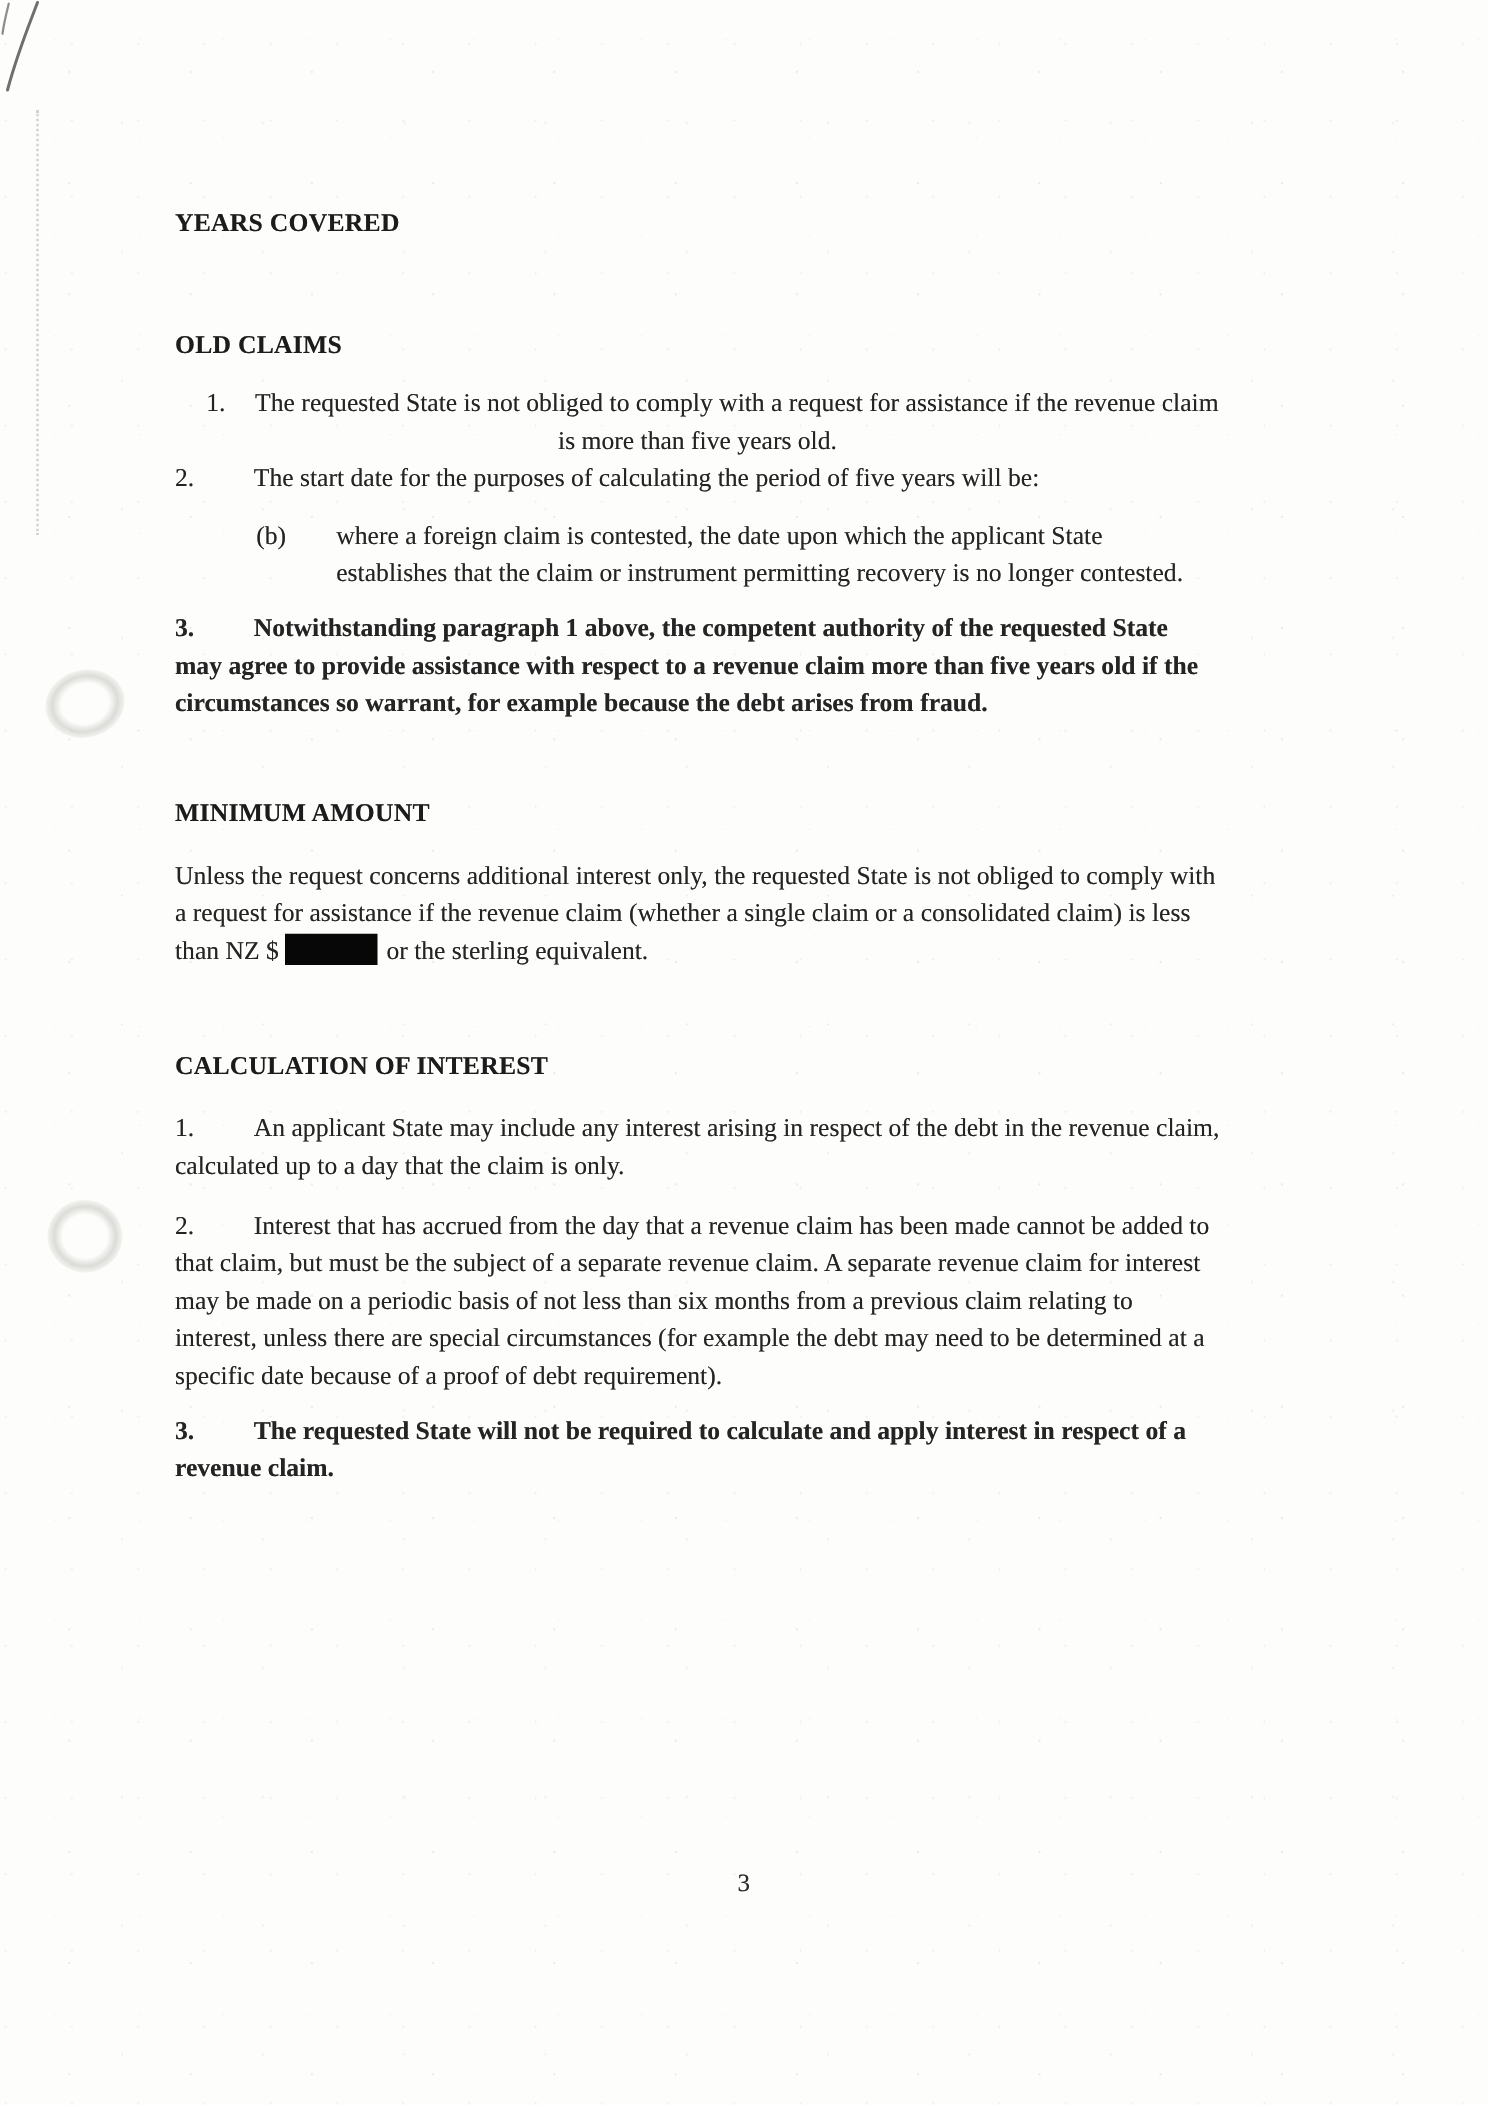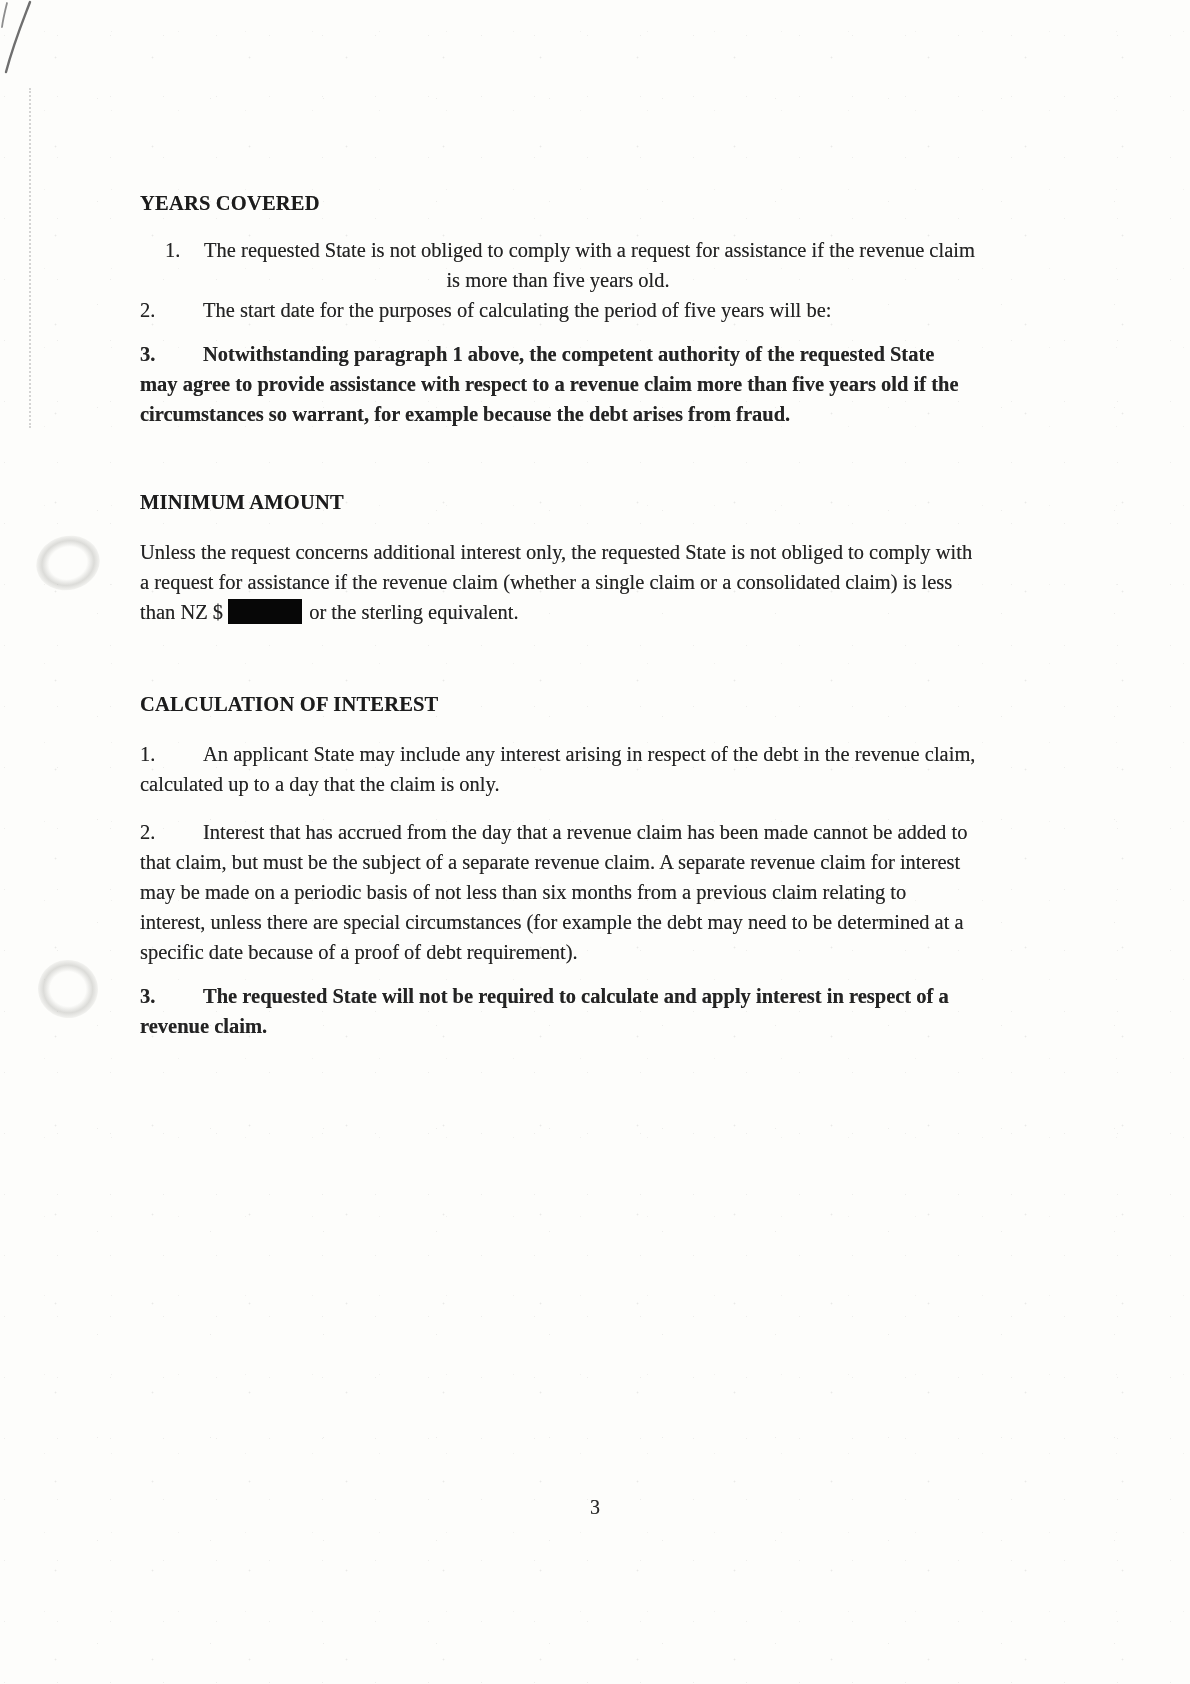--- a/index.html
+++ b/index.html
@@ -13,21 +13,21 @@
     background:
       radial-gradient(circle, rgba(60,60,60,0.10) 0.8px, transparent 1.1px) 7px 13px / 97px 89px,
       radial-gradient(circle, rgba(60,60,60,0.08) 0.7px, transparent 1px) 31px 5px / 53px 61px,
       radial-gradient(circle, rgba(60,60,60,0.09) 0.7px, transparent 1px) 41px 47px / 113px 103px,
       radial-gradient(circle, rgba(60,60,60,0.06) 0.6px, transparent 0.9px) 11px 71px / 67px 79px,
       #fdfdfb;
   }
   .content {
     position: absolute;
     left: 140px;
-    top: 188px;
+    top: 164px;
     width: 836px;
     font-size: 20.5px;
     line-height: 30px;
     text-shadow: 0 0 0.5px rgba(50,50,50,0.55);
   }
   .heading {
     font-size: 20.5px;
     font-weight: 700;
     margin: 0;
     color: #1c1c1c;
@@ -97,22 +97,24 @@
   <path d="M7,3 C5,11 3,19 2,27" stroke="#8d8d8d" stroke-width="1.8" fill="none" stroke-linecap="round"></path>
 </svg>
 <div class="margin-line"></div>
 <div class="stain stain-1"></div>
 <div class="stain stain-2"></div>
 
 <div class="content">
 
   <h2 class="heading">YEARS COVERED</h2>
 
+  <h2 class="heading mt67">OLD CLAIMS</h2>
   <p class="mt17"><span class="num">1.</span><span>The requested State is not obliged to comply with a request for assistance if the revenue claim is more than five years old.</span></p>
   <p class="mt22"><span class="num">2.</span><span>The start date for the purposes of calculating the period of five years will be:</span></p>
+  <p class="sub mt16"><span class="num">(b)</span><span>where a foreign claim is contested, the date upon which the applicant State establishes that the claim or instrument permitting recovery is no longer contested.</span></p>
   <p class="mt14"><span class="num">3.</span><span>Notwithstanding paragraph 1 above, the competent authority of the requested State may agree to provide assistance with respect to a revenue claim more than five years old if the circumstances so warrant, for example because the debt arises from fraud.</span></p>
 
   <h2 class="heading mt58">MINIMUM AMOUNT</h2>
   <p class="mt20"><span>Unless the request concerns additional interest only, the requested State is not obliged to comply with a request for assistance if the revenue claim (whether a single claim or a consolidated claim) is less than NZ $</span><span class="redaction"></span><span>or the sterling equivalent.</span></p>
 
   <h2 class="heading mt62">CALCULATION OF INTEREST</h2>
   <p class="mt20"><span class="num">1.</span><span>An applicant State may include any interest arising in respect of the debt in the revenue claim, calculated up to a day that the claim is only.</span></p>
   <p class="mt18"><span class="num">2.</span><span>Interest that has accrued from the day that a revenue claim has been made cannot be added to that claim, but must be the subject of a separate revenue claim. A separate revenue claim for interest may be made on a periodic basis of not less than six months from a previous claim relating to interest, unless there are special circumstances (for example the debt may need to be determined at a specific date because of a proof of debt requirement).</span></p>
   <p class="mt14"><span class="num">3.</span><span>The requested State will not be required to calculate and apply interest in respect of a revenue claim.</span></p>
 

